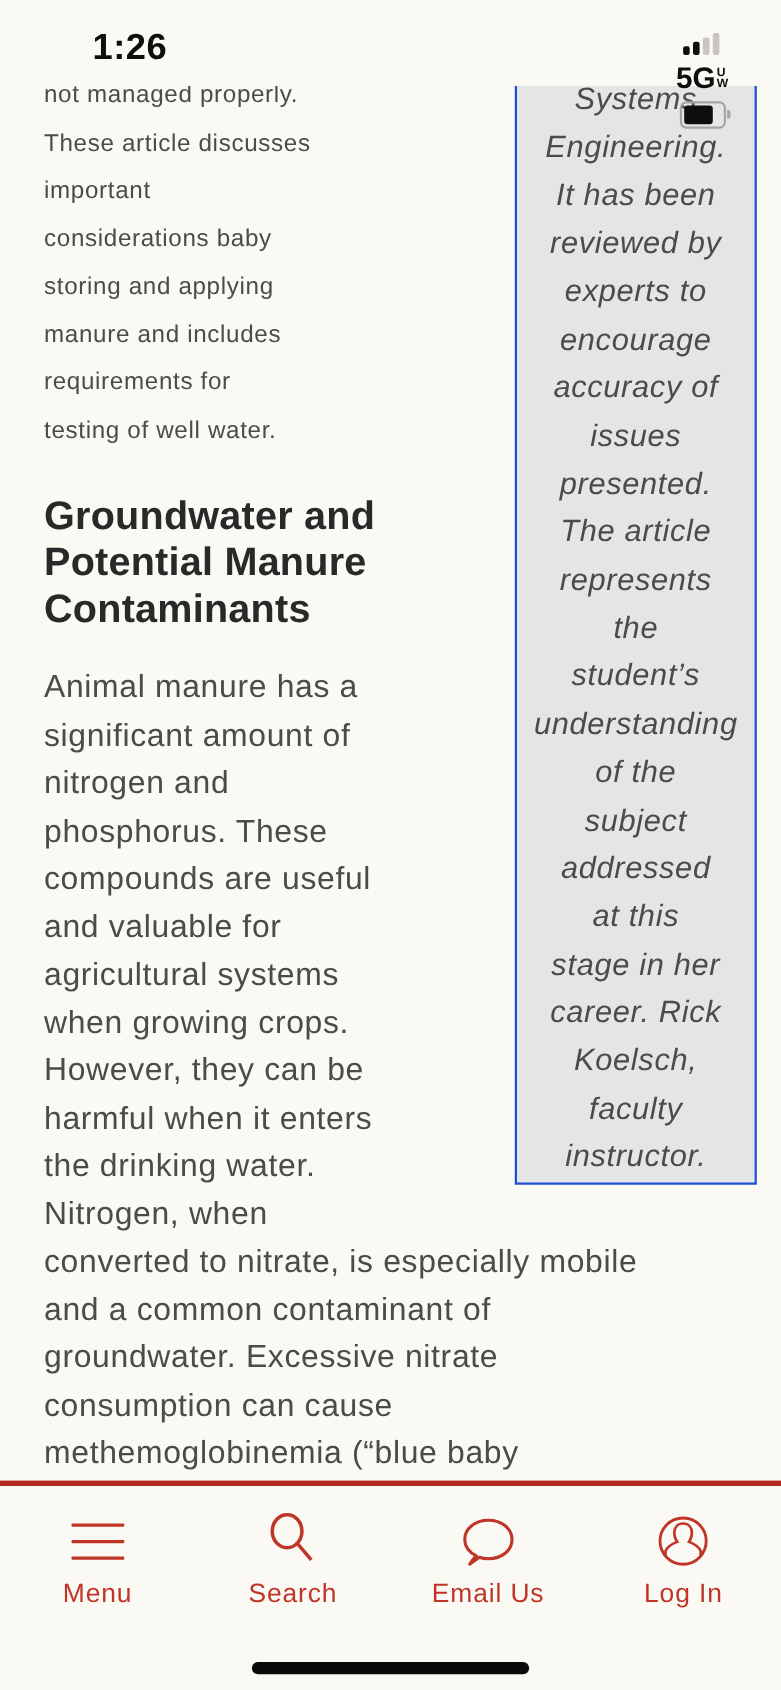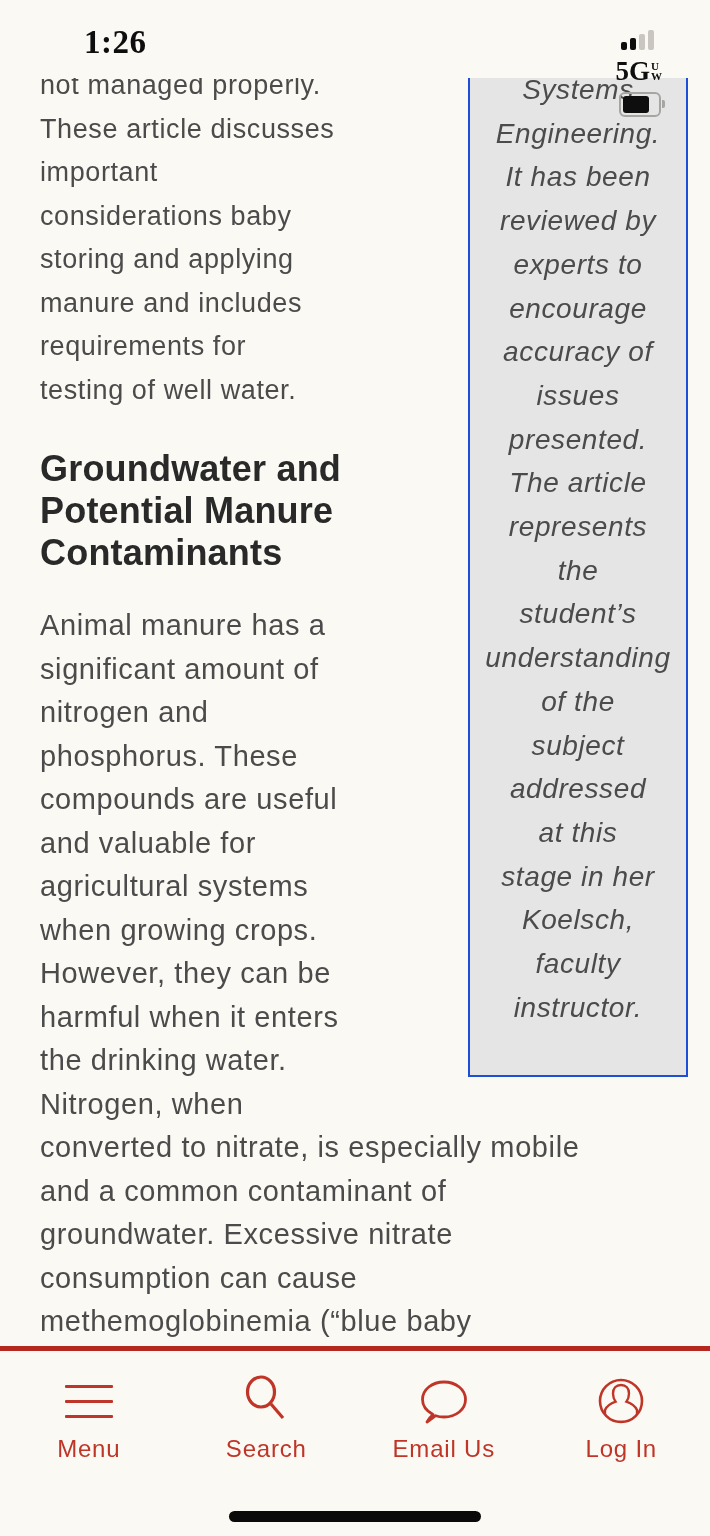--- a/index.html
+++ b/index.html
@@ -3,39 +3,39 @@
 <meta charset="utf-8">
 <style>
   html,body{margin:0;padding:0;}
   body{
     width:710px;height:1536px;position:relative;overflow:hidden;
     background:#fbf9f4;
     font-family:"Liberation Sans", sans-serif;
     -webkit-font-smoothing:antialiased;
   }
   
-  .status-bar{position:absolute;top:0;left:0;width:710px;height:78px;background:#fbf9f4;z-index:30;font-family:Liberation Serif, serif;}
+  .status-bar{position:absolute;top:0;left:0;width:710px;height:78px;background:#fbf9f4;z-index:30;}
   .status-time{position:absolute;left:84px;top:24px;font-size:33px;font-weight:700;color:#0e0e0e;letter-spacing:.5px;}
   .status-right{position:absolute;right:48px;top:30px;display:flex;align-items:center;gap:8px;flex-direction:column;}
   .sig{display:flex;align-items:flex-end;gap:3px;height:20px;}
   .sig i{display:block;width:6px;border-radius:2px;background:#c9c6c1;}
   .sig i.on{background:#0e0e0e;}
   .sig i:nth-child(1){height:8px;} .sig i:nth-child(2){height:12px;}
   .sig i:nth-child(3){height:16px;} .sig i:nth-child(4){height:20px;}
   .net{display:flex;align-items:flex-start;margin-left:2px;}
   .net-main{font-size:27px;font-weight:700;color:#0e0e0e;line-height:26px;}
   .net-sub{display:flex;flex-direction:column;font-size:11px;font-weight:700;color:#0e0e0e;line-height:10px;margin-left:1px;margin-top:3px;letter-spacing:0;}
   .battery{position:relative;width:38px;height:21px;border:2px solid #a7a5a1;border-radius:6px;margin-left:4px;}
   .battery .fill{position:absolute;left:2px;top:2px;bottom:2px;width:26px;background:#0e0e0e;border-radius:3px;}
   .battery .tip{position:absolute;right:-6px;top:6px;width:3px;height:8px;background:#a7a5a1;border-radius:0 2px 2px 0;}
   
   .content{position:absolute;top:78px;left:0;width:710px;height:1268px;overflow:hidden;}
   .article{position:relative;margin:0 40px;}
   .line{white-space:nowrap;}
-  .intro-para{margin-top:-14px;font-size:27px;line-height:43.5px;color:#4b4b4b;letter-spacing:.6px;}
+  .intro-para{margin-top:-14px;font-size:22px;line-height:43.5px;color:#4b4b4b;letter-spacing:.6px;}
   .section-heading{margin-top:36px;font-size:36px;line-height:42px;font-weight:700;color:#292929;letter-spacing:.2px;}
   .body-para{margin-top:30px;font-size:29px;line-height:43.5px;color:#4b4b4b;letter-spacing:.6px;}
   
   .quote-box{
     position:absolute;left:428px;top:-24px;width:220px;height:1037px;box-sizing:border-box;
     border:2px solid #1d4ed8;background:#e5e5e5;z-index:5;
     padding-top:26px;text-align:center;overflow:visible;
   }
   .quote-box .line{
     font-style:italic;font-size:28px;line-height:43.7px;color:#4b4b4b;letter-spacing:.6px;
@@ -96,20 +96,21 @@
         <div class="line">The article</div>
         <div class="line">represents</div>
         <div class="line">the</div>
         <div class="line">student’s</div>
         <div class="line">understanding</div>
         <div class="line">of the</div>
         <div class="line">subject</div>
         <div class="line">addressed</div>
         <div class="line">at this</div>
         <div class="line">stage in her</div>
+        <div class="line">career. Rick</div>
         <div class="line">Koelsch,</div>
         <div class="line">faculty</div>
         <div class="line">instructor.</div>
       </div>
 
     <div class="intro-para">
         <div class="line">not managed properly.</div>
         <div class="line">These article discusses</div>
         <div class="line">important</div>
         <div class="line">considerations baby</div>

